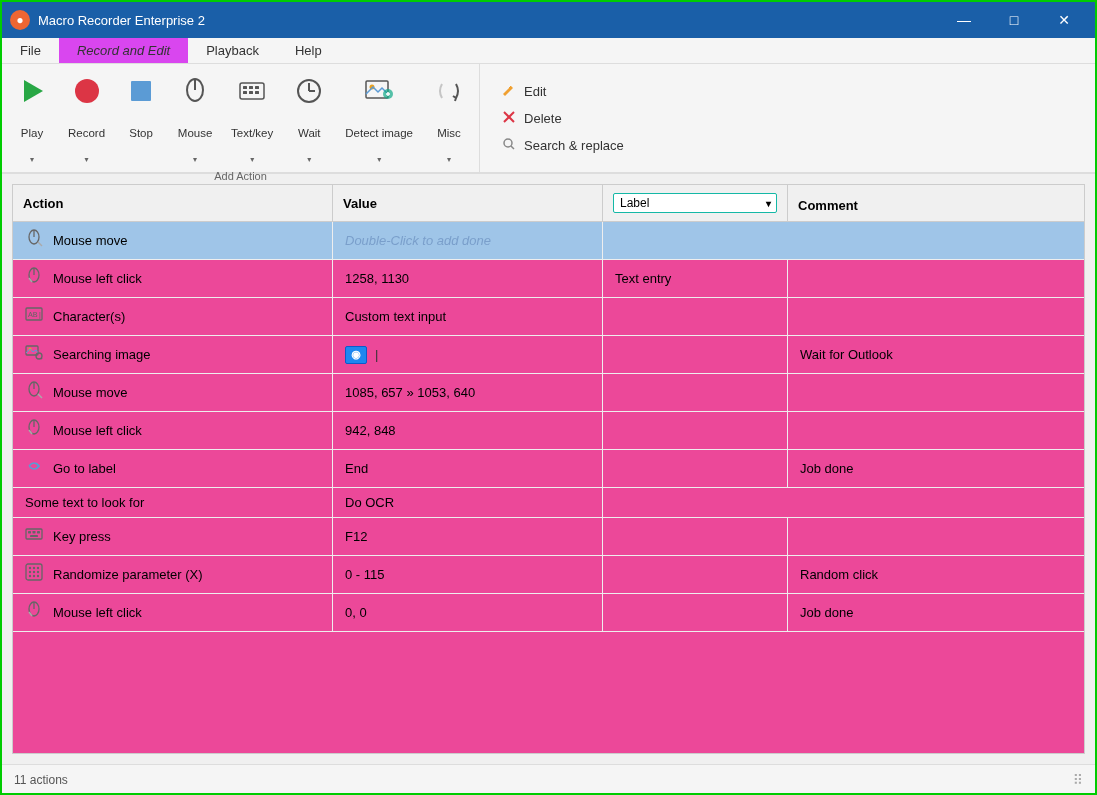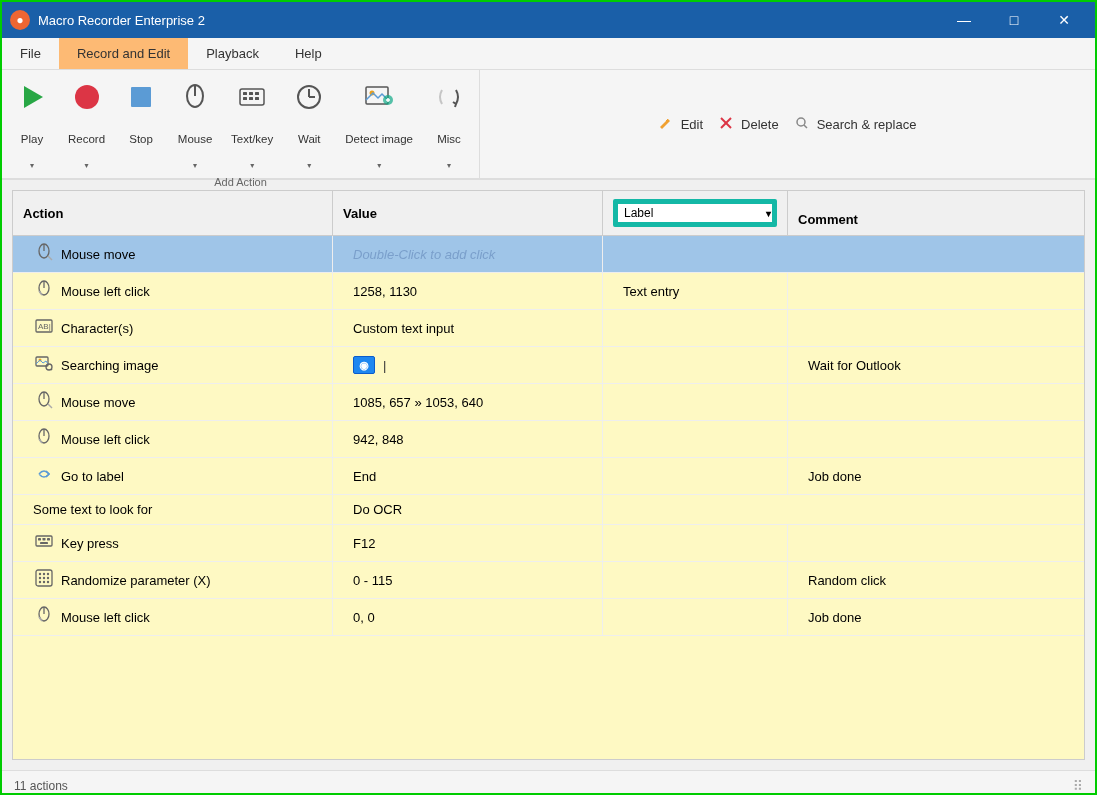--- a/index.html
+++ b/index.html
@@ -18,31 +18,31 @@
     .titlebar-icon { width: 20px; height: 20px; background: #e63; border-radius: 50%; display: flex; align-items: center; justify-content: center; font-size: 11px; color: white; flex-shrink: 0; }
     .titlebar-title { flex: 1; font-size: 13px; }
     .titlebar-controls { display: flex; gap: 4px; }
     .titlebar-btn { width: 46px; height: 36px; display: flex; align-items: center; justify-content: center; cursor: pointer; color: white; font-size: 14px; }
 
     
     .menubar {
       background: #f5f5f5;
       border-bottom: 1px solid #ddd;
       display: flex;
-      height: 32px;
+      height: 26px;
     }
     .menu-item {
       padding: 0 18px;
       display: flex;
       align-items: center;
       cursor: pointer;
       font-size: 13px;
       color: #333;
     }
-    .menu-item.active { background: #fdba74; }
+    .menu-item.active { background: #d946ef; font-style: italic; }
 
     
     .ribbon {
       background: #f5f5f5;
       border-bottom: 2px solid #ddd;
       display: flex;
       height: 110px;
       align-items: stretch;
     }
     .ribbon-section {
@@ -75,39 +75,40 @@
       min-width: 52px;
       gap: 16px;
     }
     .ribbon-btn .btn-icon { font-size: 28px; line-height: 1; }
     .ribbon-btn .btn-label { font-size: 11.5px; color: #333; text-align: center; }
     .ribbon-btn .btn-arrow { font-size: 8px; color: #666; }
 
     
     .ribbon-right {
       display: flex;
+      flex-direction: column;
       justify-content: center;
       padding: 6px 16px;
       gap: 4px;
       flex: 1;
     }
     .ribbon-right-item {
       display: flex;
       align-items: center;
       gap: 8px;
       cursor: pointer;
       padding: 3px 6px;
       border-radius: 3px;
     }
     .ribbon-right-item .item-icon { font-size: 14px; }
     .ribbon-right-item .item-label { font-size: 13px; color: #333; }
 
     
     .table-container {
-      background: #fef9c3;
+      background: #ec4899;
       margin: 10px;
       border: 1px solid #ccc;
       height: calc(795px - 36px - 32px - 115px - 42px);
       overflow: hidden;
       display: flex;
       flex-direction: column;
     }
 
     
     .table-header {
@@ -120,21 +121,21 @@
     }
     .th {
       padding: 8px 10px;
       border-right: 1px solid #ccc;
       display: flex;
       align-items: center;
       gap: 6px;
     }
     .th:last-child { border-right: none; align-items: flex-end; }
     .th select {
-      border: 5px solid #14b8a6;
+      border: 1px solid #14b8a6;
       background: white;
       font-size: 12px;
       padding: 2px 20px 2px 6px;
       appearance: none;
       -webkit-appearance: none;
       border-radius: 2px;
       cursor: pointer;
       flex: 1;
     }
     .th .select-wrapper {
@@ -154,29 +155,29 @@
     
     .table-body { overflow-y: auto; flex: 1; }
     .table-row {
       display: grid;
       grid-template-columns: 320px 270px 185px 1fr;
       border-bottom: 1px solid #eee;
       cursor: pointer;
     }
     .table-row.selected { background: #9fc5e8; }
     .td {
-      padding: 7px 20px;
+      padding: 7px 12px;
       border-right: 1px solid #eee;
       display: flex;
       align-items: center;
       gap: 8px;
       font-size: 13px;
     }
     .td:last-child { border-right: none; }
-    .td-icon { font-size: 16px; flex-shrink: 0; width: 20px; text-align: right; }
+    .td-icon { font-size: 16px; flex-shrink: 0; width: 20px; text-align: left; font-family: Liberation Mono, monospace; }
 
     
     .label-hint { color: #7a9fcb; font-style: italic; font-size: 13px; }
 
     
     .statusbar {
       background: #f5f5f5;
       border-top: 1px solid #ddd;
       height: 30px;
       display: flex;
@@ -355,21 +356,21 @@
   <div class="table-row selected">
         <div class="td">
           <span class="td-icon"><svg width="18" height="18" viewBox="0 0 18 18">
               <ellipse cx="9" cy="8" rx="5" ry="7" fill="none" stroke="#666" stroke-width="1.3"></ellipse>
               <line x1="9" y1="1" x2="9" y2="8" stroke="#666" stroke-width="1.3"></line>
               <path d="M13,13 L17,17" stroke="#aaa" stroke-width="1.5"></path>
             </svg></span>
           <span>Mouse move</span>
         </div>
         <div class="td">
-          <span class="label-hint">Double-Click to add click</span>
+          <span class="label-hint">Double-Click to add done</span>
         </div>
         <div class="td">
           <span></span>
         </div>
       </div>
       <div class="table-row">
         <div class="td">
           <span class="td-icon"><svg width="18" height="18" viewBox="0 0 18 18">
               <ellipse cx="9" cy="8" rx="5" ry="7" fill="none" stroke="#666" stroke-width="1.3"></ellipse>
               <line x1="9" y1="1" x2="9" y2="8" stroke="#666" stroke-width="1.3"></line>

